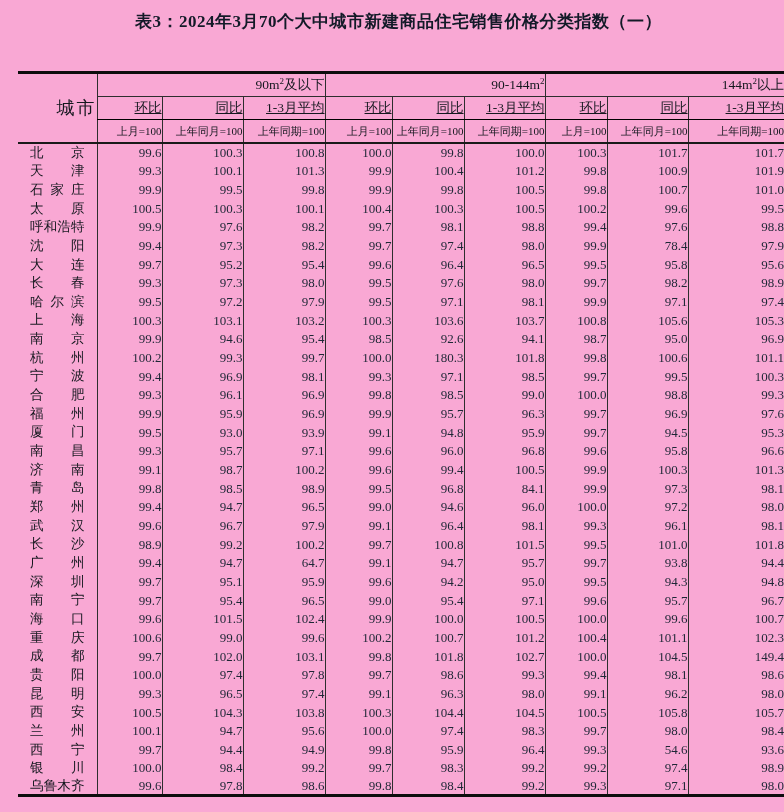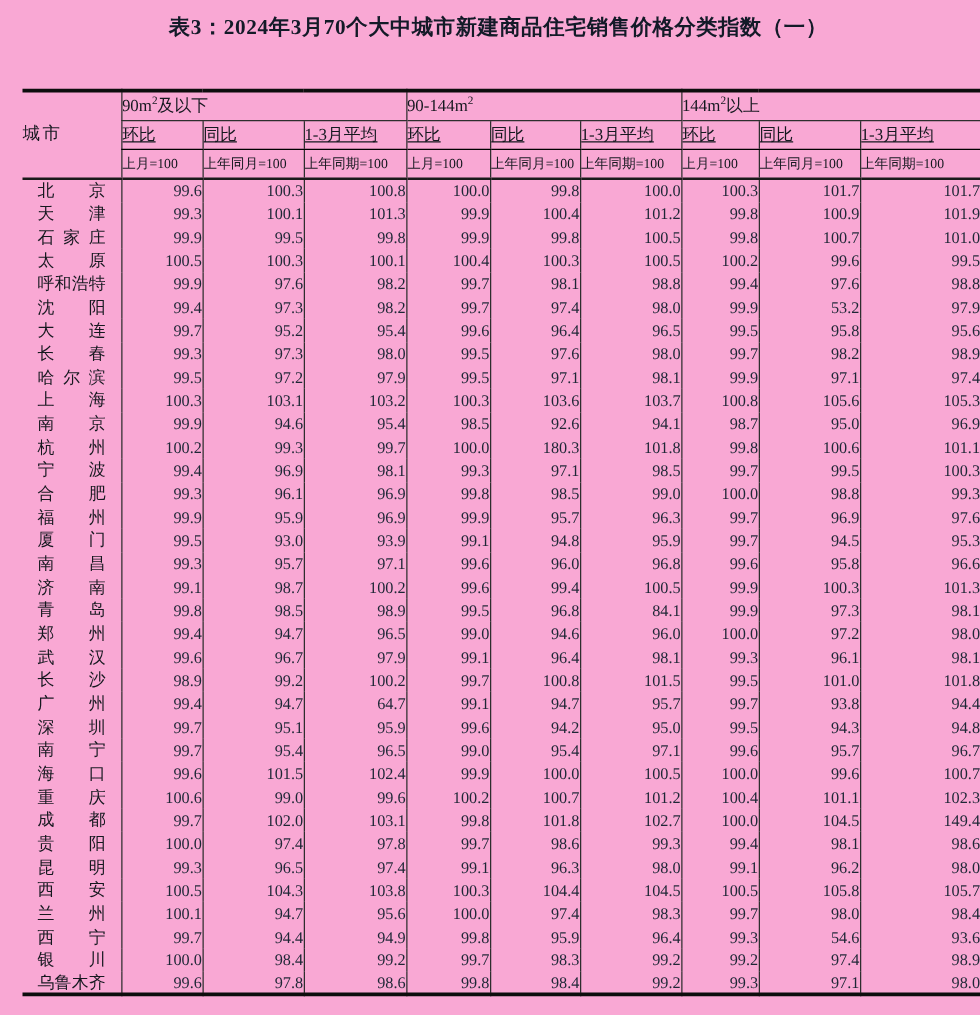--- a/index.html
+++ b/index.html
@@ -44,29 +44,29 @@
     overflow: hidden;
     white-space: nowrap;
   }
   
   table.idx th + th,
   table.idx td + td,
   table.idx tr.metric-row th:first-child,
   table.idx tr.base-row th:first-child { border-left: 1px solid #2e2e2e; }
 
   thead th {
-    text-align: left;
+    text-align: right;
     vertical-align: middle;
     color: #15181f;
     height: 22px;
     font-size: 13.5px;
     line-height: 1;
   }
   th.city-head {
-    font-size: 14px;
+    font-size: 18px;
     border-bottom: 2px solid #1a1a1a;
     letter-spacing: 2px;
   }
   tr.group-row th.group { border-bottom: 1px solid #2e2e2e; }
   tr.metric-row th { border-bottom: 1px solid #000000; text-decoration: underline; }
   tr.base-row th { border-bottom: 2px solid #1a1a1a; font-size: 11px; }
   th.group sup { font-size: 9px; line-height: 0; }
 
   tbody tr { height: 18.66px; }
   tbody td {
@@ -235,21 +235,21 @@
                 <span>阳</span>
               </div>
             </td>
             <td>99.4</td>
             <td>97.3</td>
             <td>98.2</td>
             <td>99.7</td>
             <td>97.4</td>
             <td>98.0</td>
             <td>99.9</td>
-            <td>53.2</td>
+            <td>78.4</td>
             <td>97.9</td>
           </tr>
           <tr>
             <td class="city">
               <div class="city-flex">
                 <span>大</span>
                 <span>连</span>
               </div>
             </td>
             <td>99.7</td>

